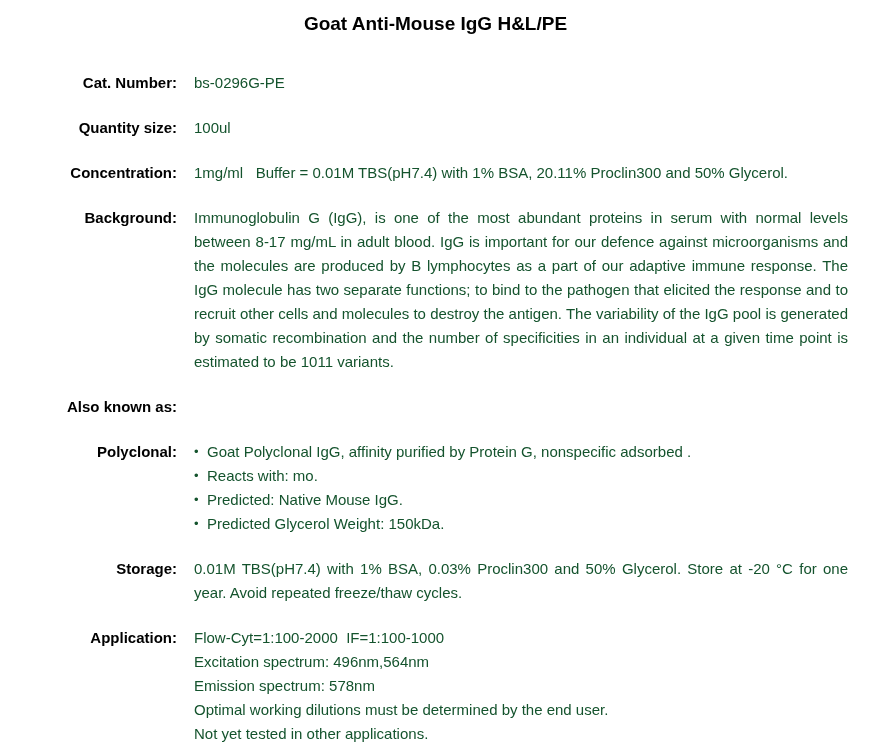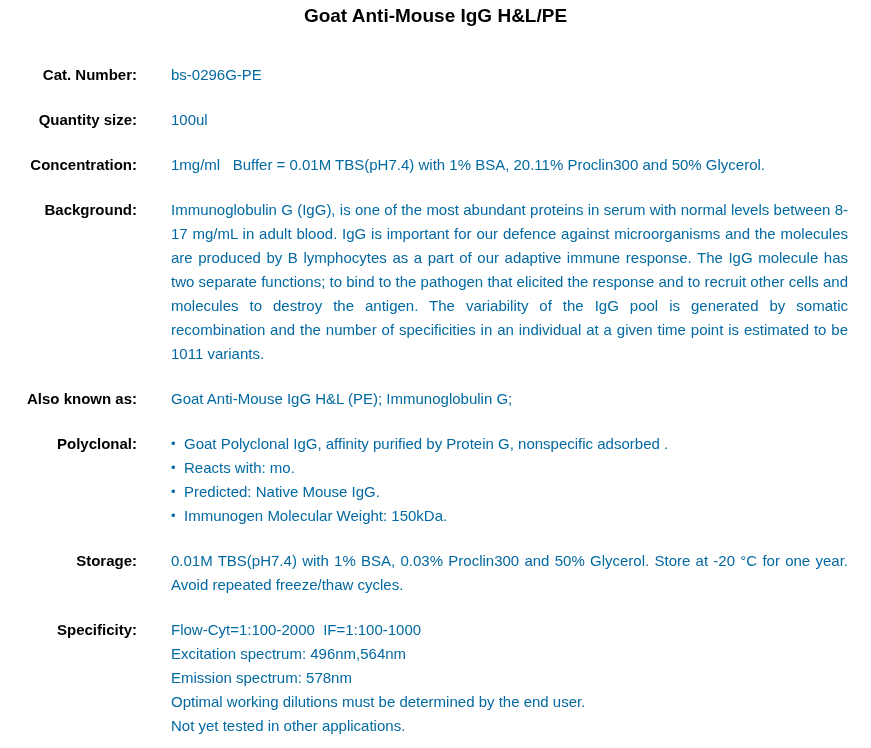--- a/index.html
+++ b/index.html
@@ -8,51 +8,52 @@
     background: #ffffff;
   }
   body {
     width: 871px;
     height: 748px;
     font-family: "Liberation Sans", sans-serif;
     color: #111111;
     overflow: hidden;
   }
   .doc-title {
-    padding-top: 5px;
+    padding-top: 13px;
     text-align: center;
     font-size: 19px;
     line-height: 21px;
     font-weight: bold;
     color: #000000;
   }
   .content {
     margin-top: 37px;
   }
   .row {
     display: flex;
     align-items: flex-start;
     margin-bottom: 21px;
+    padding-left: 40px;
   }
   .label {
     flex: 0 0 137px;
     text-align: right;
     font-weight: bold;
     font-size: 15px;
     line-height: 24px;
     color: #000000;
     white-space: nowrap;
   }
   .value {
     flex: 1 1 auto;
-    margin-left: 34px;
+    margin-left: 17px;
     margin-right: 23px;
     font-size: 15px;
     line-height: 24px;
-    color: #0369a1;
+    color: #14532d;
   }
   .value.plain {
     white-space: pre-wrap;
   }
   .value.justified {
     text-align: justify;
   }
   .bullet-line {
     display: flex;
     line-height: 24px;
@@ -92,52 +93,51 @@
     <div class="value plain">1mg/ml   Buffer = 0.01M TBS(pH7.4) with 1% BSA, 20.11% Proclin300 and 50% Glycerol.</div>
   </div>
 
   <div class="row">
     <div class="label">Background:</div>
     <div class="value justified">Immunoglobulin G (IgG), is one of the most abundant proteins in serum with normal levels between 8-17 mg/mL in adult blood. IgG is important for our defence against microorganisms and the molecules are produced by B lymphocytes as a part of our adaptive immune response. The IgG molecule has two separate functions; to bind to the pathogen that elicited the response and to recruit other cells and molecules to destroy the antigen. The variability of the IgG pool is generated by somatic recombination and the number of specificities in an individual at a given time point is estimated to be 1011 variants.</div>
   </div>
 
   <div class="row">
     <div class="label">Also known as:</div>
-    <div class="value plain">Goat Anti-Mouse IgG H&amp;L (PE); Immunoglobulin G;</div>
   </div>
 
   <div class="row">
     <div class="label">Polyclonal:</div>
     <div class="value">
       <div class="bullet-line">
         <span class="bullet-marker">•</span>
         <span class="bullet-text">Goat Polyclonal IgG, affinity purified by Protein G, nonspecific adsorbed .</span>
       </div>
       <div class="bullet-line">
         <span class="bullet-marker">•</span>
         <span class="bullet-text">Reacts with: mo.</span>
       </div>
       <div class="bullet-line">
         <span class="bullet-marker">•</span>
         <span class="bullet-text">Predicted: Native Mouse IgG.</span>
       </div>
       <div class="bullet-line">
         <span class="bullet-marker">•</span>
-        <span class="bullet-text">Immunogen Molecular Weight: 150kDa.</span>
+        <span class="bullet-text">Predicted Glycerol Weight: 150kDa.</span>
       </div>
     </div>
   </div>
 
   <div class="row">
     <div class="label">Storage:</div>
     <div class="value justified">0.01M TBS(pH7.4) with 1% BSA, 0.03% Proclin300 and 50% Glycerol. Store at -20 °C for one year. Avoid repeated freeze/thaw cycles.</div>
   </div>
 
   <div class="row">
-    <div class="label">Specificity:</div>
+    <div class="label">Application:</div>
     <div class="value">
       <div class="app-line">Flow-Cyt=1:100-2000  IF=1:100-1000</div>
       <div class="app-line">Excitation spectrum: 496nm,564nm</div>
       <div class="app-line">Emission spectrum: 578nm</div>
       <div class="app-line">Optimal working dilutions must be determined by the end user.</div>
       <div class="app-line">Not yet tested in other applications.</div>
     </div>
   </div>
 
 </div>

